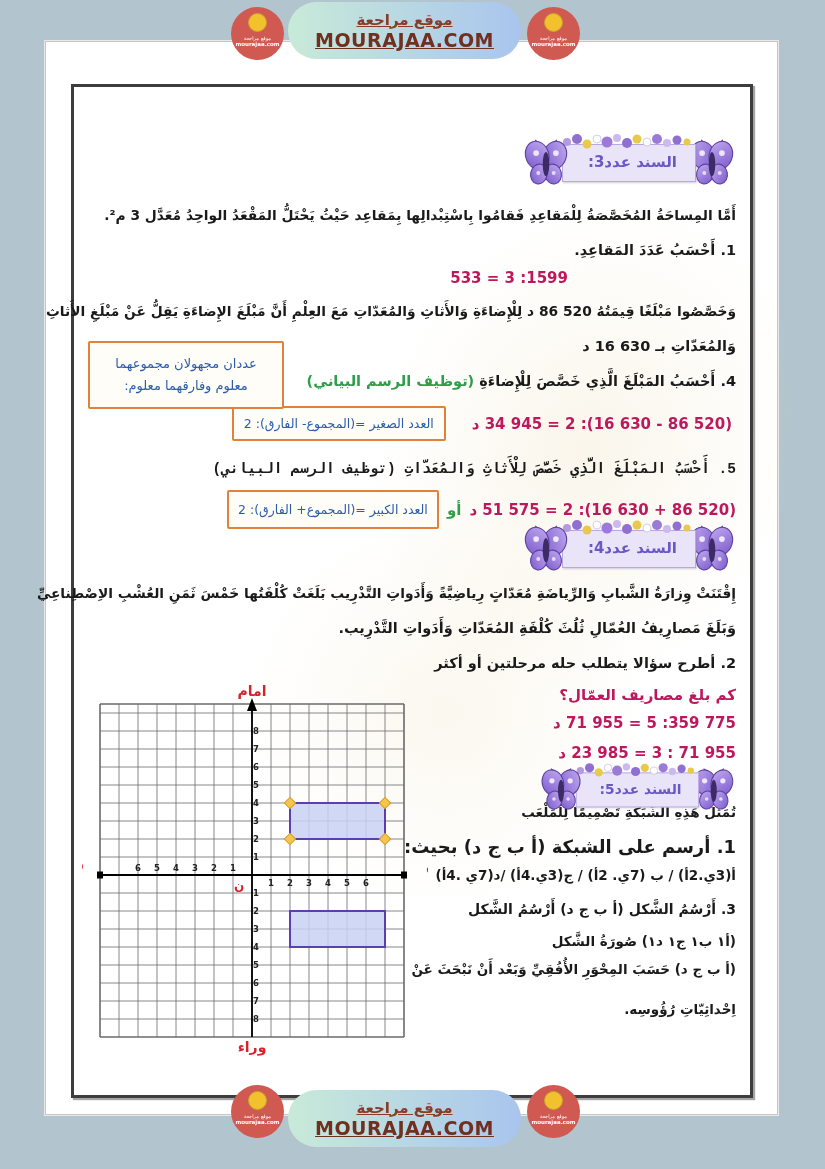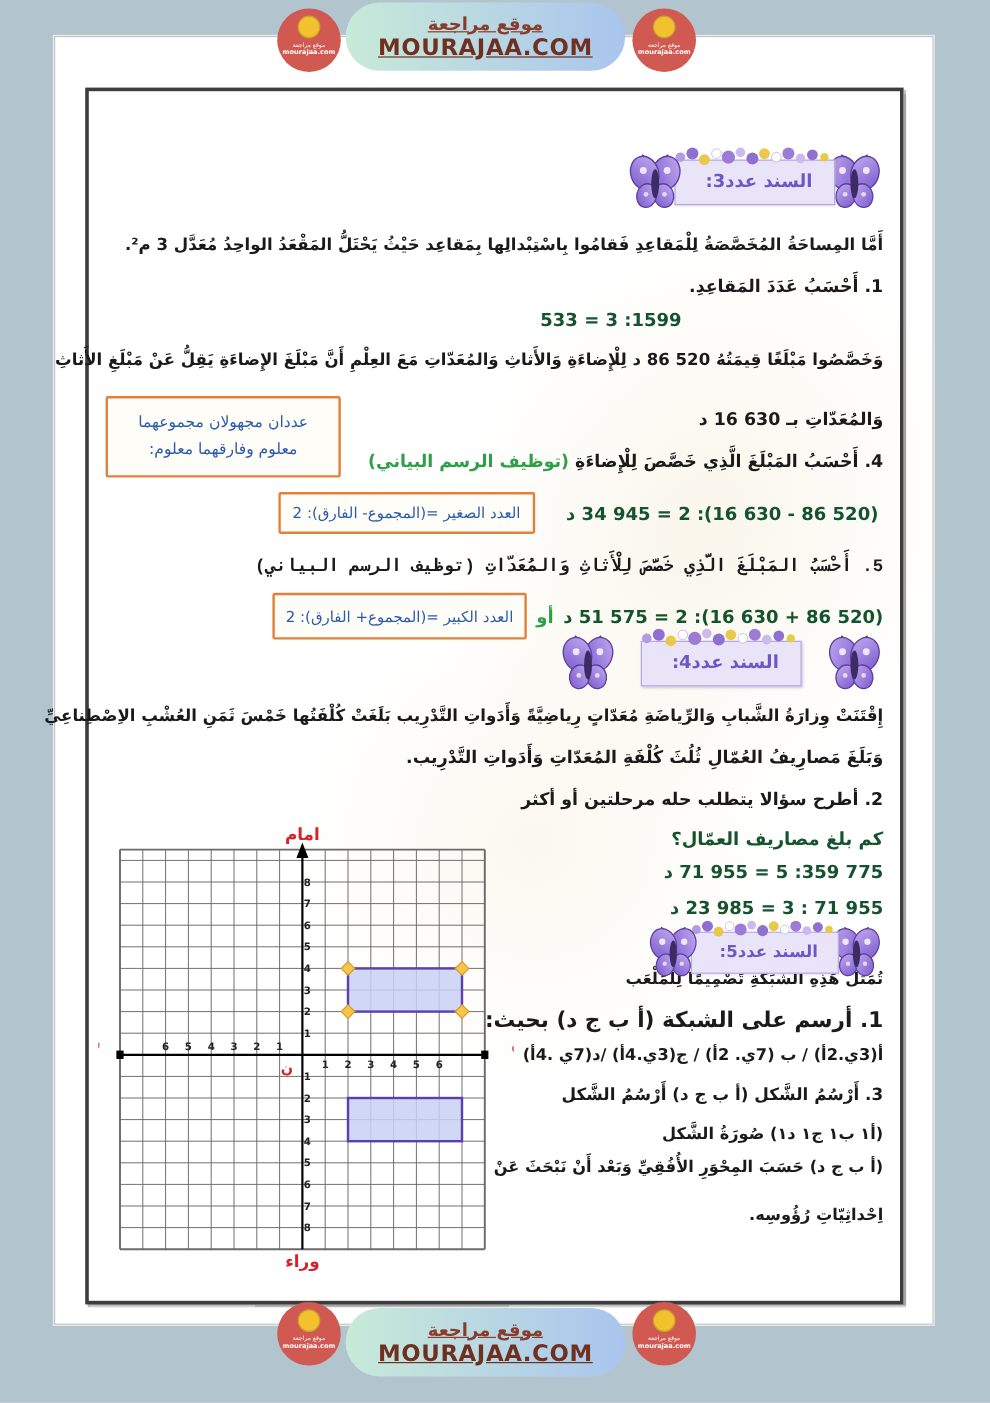--- a/index.html
+++ b/index.html
@@ -1,35 +1,35 @@
 <!DOCTYPE html>
 <html><head>
 <meta charset="utf-8">
 <style>
   html,body{margin:0;padding:0;}
   body{
     position:relative;width:825px;height:1169px;overflow:hidden;
     background:#b2c4ce;font-family:"DejaVu Sans",sans-serif;
   }
   
-  .page{position:absolute;left:45px;top:30px;width:731px;height:1072px;
+  .page{position:absolute;left:45px;top:41px;width:731px;height:1072px;
     background:#ffffff;border:1px solid #c6c6c6;box-shadow:0 0 0 1px #e9e9e9;}
   .blob{position:absolute;border-radius:50%;pointer-events:none;
     background:radial-gradient(ellipse at center,rgba(240,227,194,.65),rgba(240,227,194,0) 70%);}
   .blob1{left:330px;top:150px;width:420px;height:520px;transform:rotate(25deg);opacity:.5;}
   .blob2{left:200px;top:470px;width:400px;height:400px;opacity:.4;}
   .frame{position:absolute;left:25px;top:42px;width:682px;height:1014px;
     border:3px solid #3d3d3d;box-shadow:2px 2px 1px rgba(90,90,90,.55);
     box-sizing:border-box;padding:0 14px;direction:rtl;background:transparent;
     color:#1a1a1a;font-weight:bold;}
   
   .para{white-space:nowrap;line-height:33px;font-size:14.5px;text-align:right;}
   .long{font-size:13.8px;}
   .item{white-space:nowrap;line-height:29px;font-size:14.5px;}
-  .ans{color:#14532d;font-weight:bold;font-size:15px;white-space:nowrap;width:max-content;}
+  .ans{color:#be185d;font-weight:bold;font-size:15px;white-space:nowrap;width:max-content;}
   .green{color:#2f9e49;}
   .hint-box{border:2px solid #e0813c;background:#fffdf8;color:#2b5cab;
     font-weight:normal;text-align:center;border-radius:2px;box-sizing:border-box;}
   .box1{position:absolute;width:196px;left:14px;top:254px;padding:10px 6px;
     font-size:13px;line-height:22px;}
   .box2{padding:8px 10px;font-size:12.5px;white-space:nowrap;}
   .box3{padding:10px 8px;font-size:12.5px;width:212px;white-space:nowrap;}
   .ans-row{display:flex;align-items:center;}
   
   .sec-header{position:relative;display:flex;align-items:center;gap:0px;
@@ -137,21 +137,21 @@
       <svg class="bfly flip" viewBox="0 0 40 46">
           <use href="#bfly-shape"></use>
         </svg>
     </div>
 
     <div class="para long" style="margin-top:10px;">أَمَّا المِساحَةُ المُخَصَّصَةُ لِلْمَقاعِدِ فَقامُوا بِاسْتِبْدالِها بِمَقاعِد حَيْثُ يَحْتَلُّ المَقْعَدُ الواحِدُ مُعَدَّل 3 م².</div>
     <div class="item" style="margin-top:4px;">1. أَحْسَبُ عَدَدَ المَقاعِدِ.</div>
     <div class="ans" style="margin-top:4px;margin-right:168px;">1599: 3 = 533</div>
 
     <div class="para long" style="margin-top:8px;">وَخَصَّصُوا مَبْلَغًا قِيمَتُهُ 86&nbsp;520 د لِلْإِضاءَةِ وَالأَثاثِ وَالمُعَدّاتِ مَعَ العِلْمِ أَنَّ مَبْلَغَ الإِضاءَةِ يَقِلُّ عَنْ مَبْلَغِ الأَثاثِ</div>
-    <div class="para" style="margin-top:17px;">وَالمُعَدّاتِ بـ 16&nbsp;630 د</div>
+    <div class="para" style="margin-top:2px;">وَالمُعَدّاتِ بـ 16&nbsp;630 د</div>
 
     <div class="hint-box box1">
       <div>عددان مجهولان مجموعهما</div>
       <div>معلوم وفارقهما معلوم:</div>
     </div>
 
     <div class="item" style="margin-top:4px;">
       <span>4. أَحْسَبُ المَبْلَغَ الَّذِي خَصَّصَ لِلْإِضاءَةِ </span><span class="green">(توظيف الرسم البياني)</span>
     </div>
 
@@ -161,21 +161,21 @@
     </div>
 
     <div class="item" style="margin-top:14px;font-family:Liberation Mono, monospace;">5. أَحْسَبُ المَبْلَغَ الَّذِي خَصَّصَ لِلْأَثاثِ وَالمُعَدّاتِ (توظيف الرسم البياني)</div>
 
     <div class="ans-row" style="margin-top:6px;gap:8px;">
       <div class="ans">(86&nbsp;520 + 16&nbsp;630): 2 = 51&nbsp;575 د</div>
       <div class="ans green">أو</div>
       <div class="hint-box box3">العدد الكبير =(المجموع+ الفارق): 2</div>
     </div>
 
-    <div class="sec-header" style="margin-top:-6px;gap:28px;">
+    <div class="sec-header" style="margin-top:-6px;">
       <svg class="bfly" viewBox="0 0 40 46">
           <use href="#bfly-shape"></use>
         </svg>
       <div class="sec-label-wrap">
         <svg class="garland" viewBox="0 0 140 20">
             <use href="#garland-shape"></use>
           </svg>
         <div class="sec-label">السند عدد4:</div>
       </div>
       <svg class="bfly flip" viewBox="0 0 40 46">

